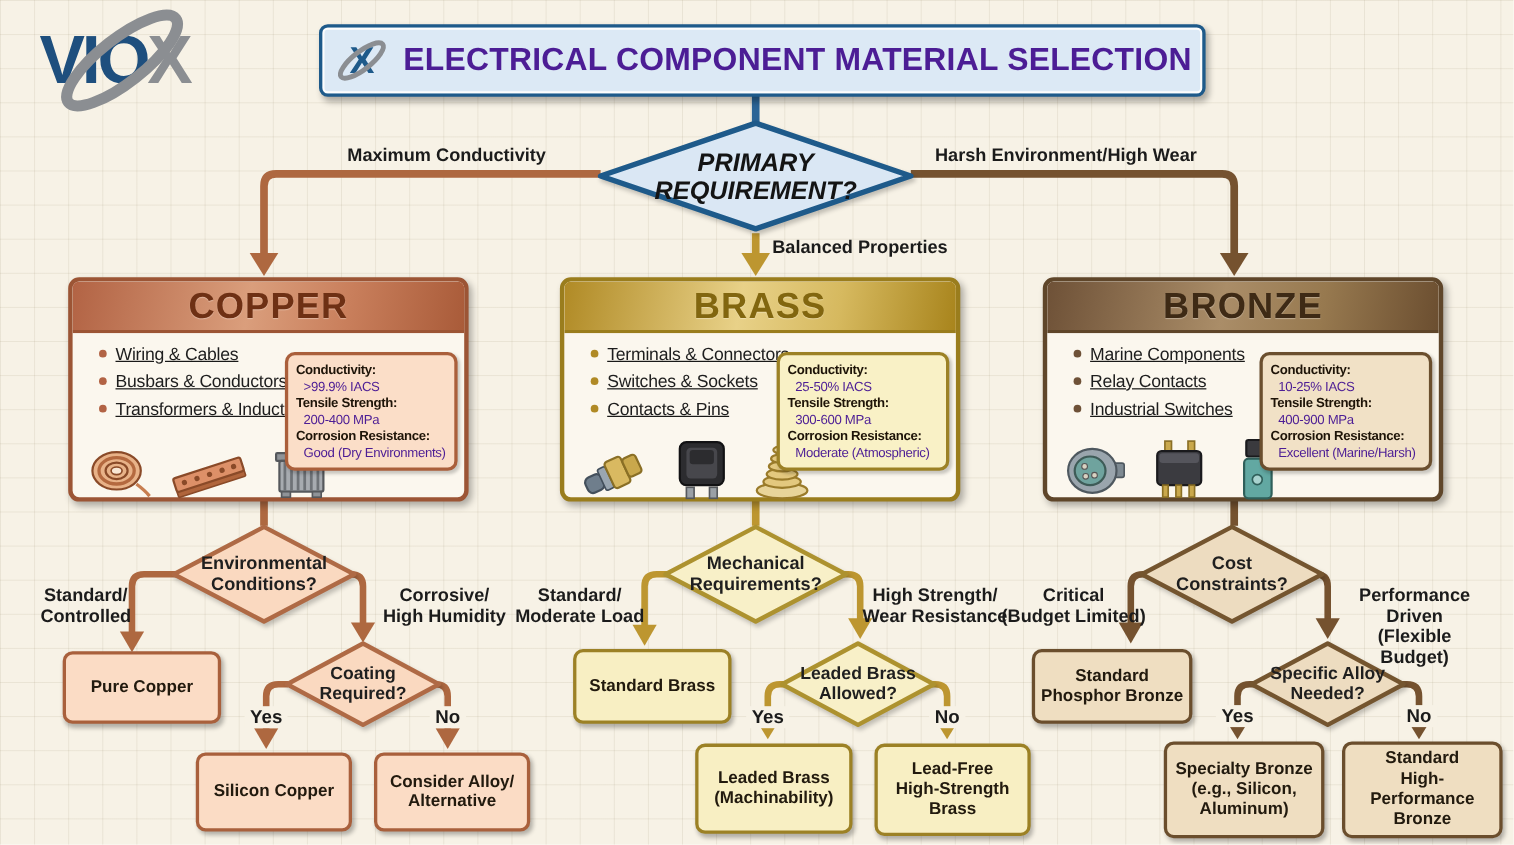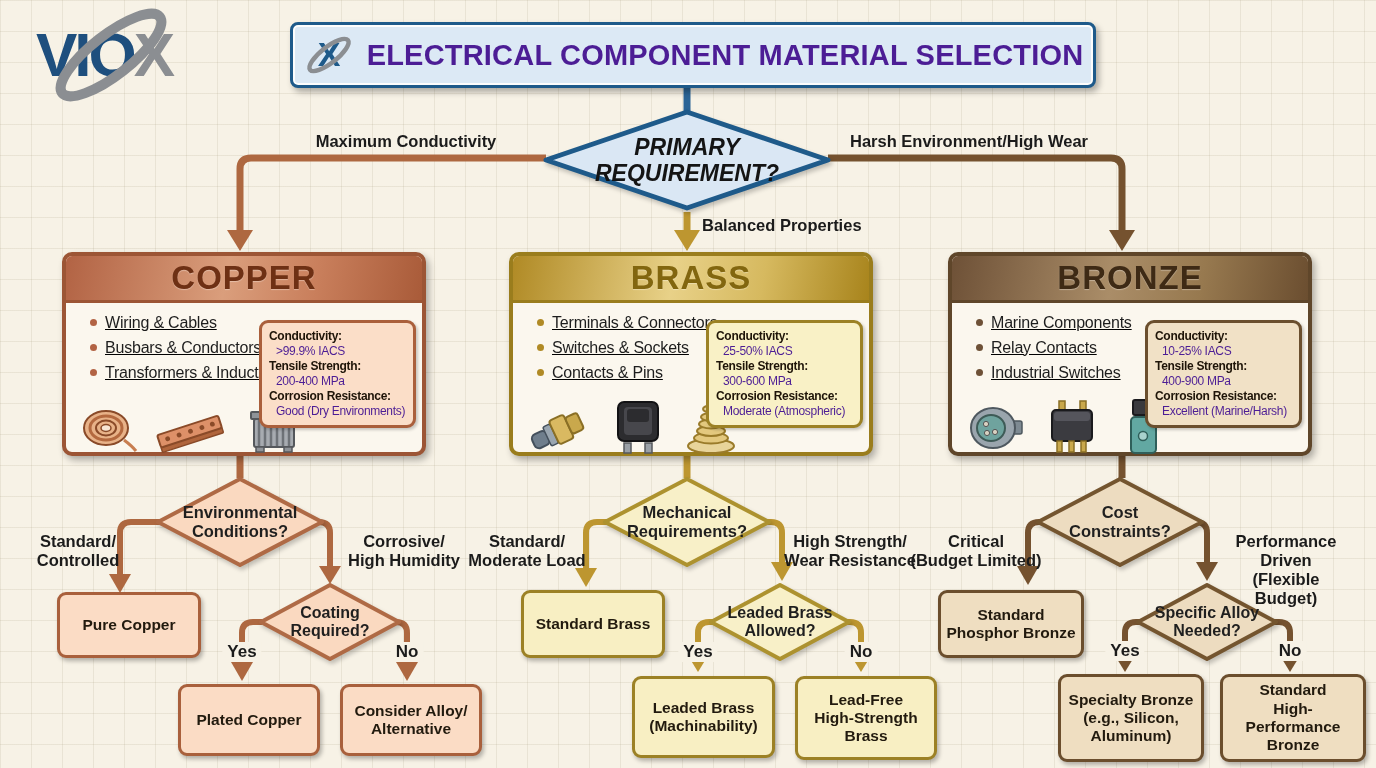--- a/index.html
+++ b/index.html
@@ -241,21 +241,21 @@
 
   <div class="diamond lvl2 dm-copper" style="left:258px;top:582px;width:144px;height:80px">
     <svg viewBox="0 0 144 80">
         <polygon points="72,3 141,40 72,77 3,40"></polygon>
       </svg>
     <div class="d-text">Coating
 Required?</div>
   </div>
   <div class="edge-label yn" style="left:242px;top:642px">Yes</div>
   <div class="edge-label yn" style="left:407px;top:642px">No</div>
-  <div class="result theme-copper" style="left:178px;top:684px;width:130px;height:60px">Plated Copper</div>
+  <div class="result theme-copper" style="left:178px;top:684px;width:130px;height:60px">Silicon Copper</div>
   <div class="result theme-copper" style="left:340px;top:684px;width:130px;height:60px">Consider Alloy/
 Alternative</div>
 
   <div class="card theme-brass" style="left:509px">
     <div class="card-header">
       <span>BRASS</span>
     </div>
     <div class="card-body">
       <ul class="apps">
         <li>

